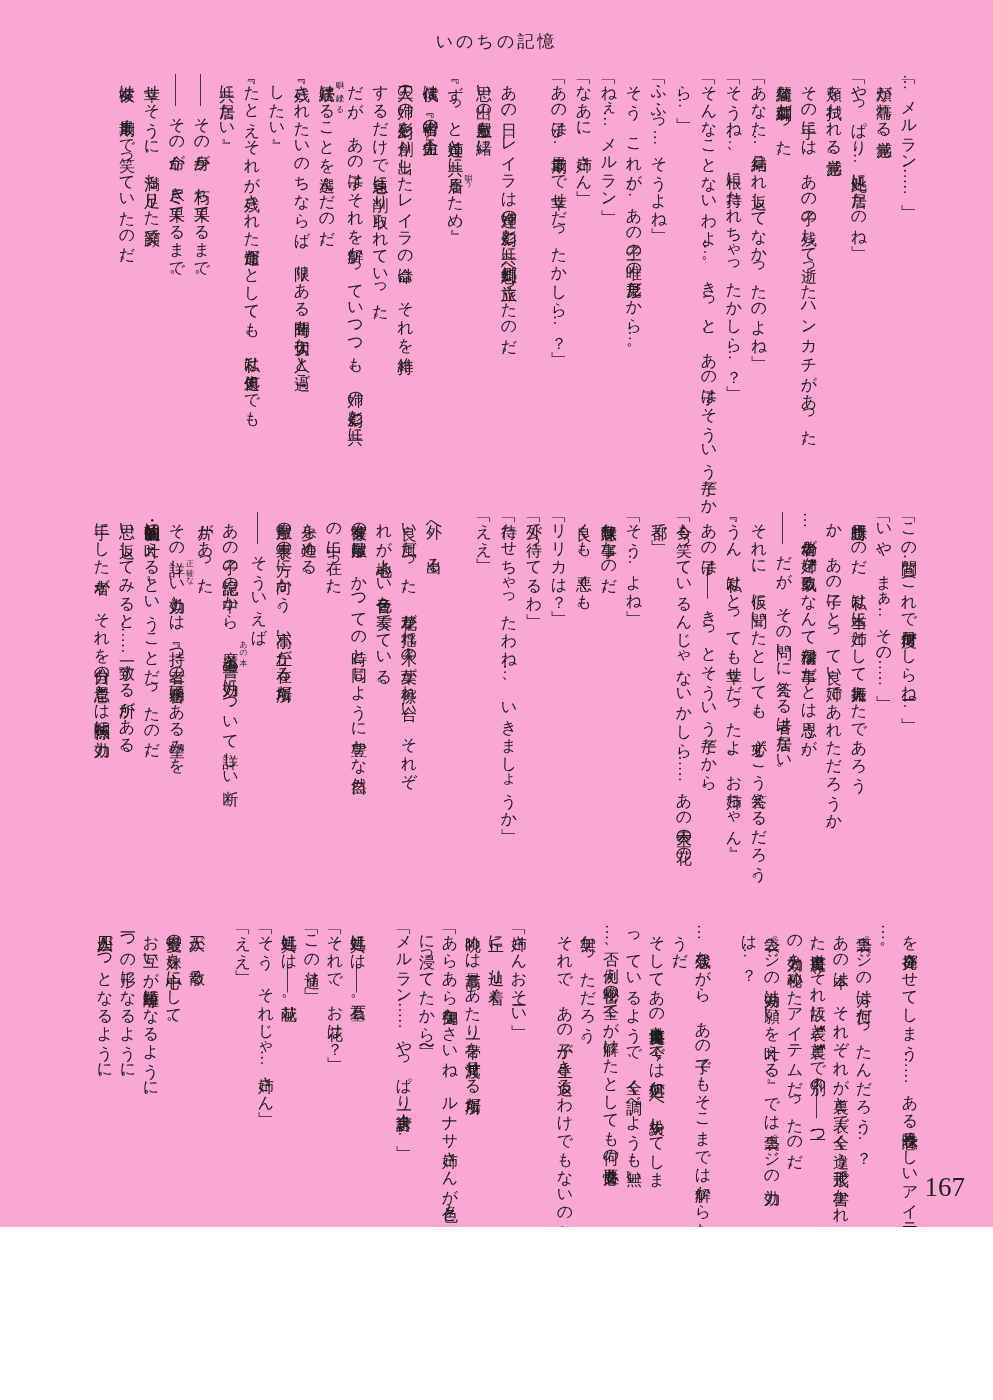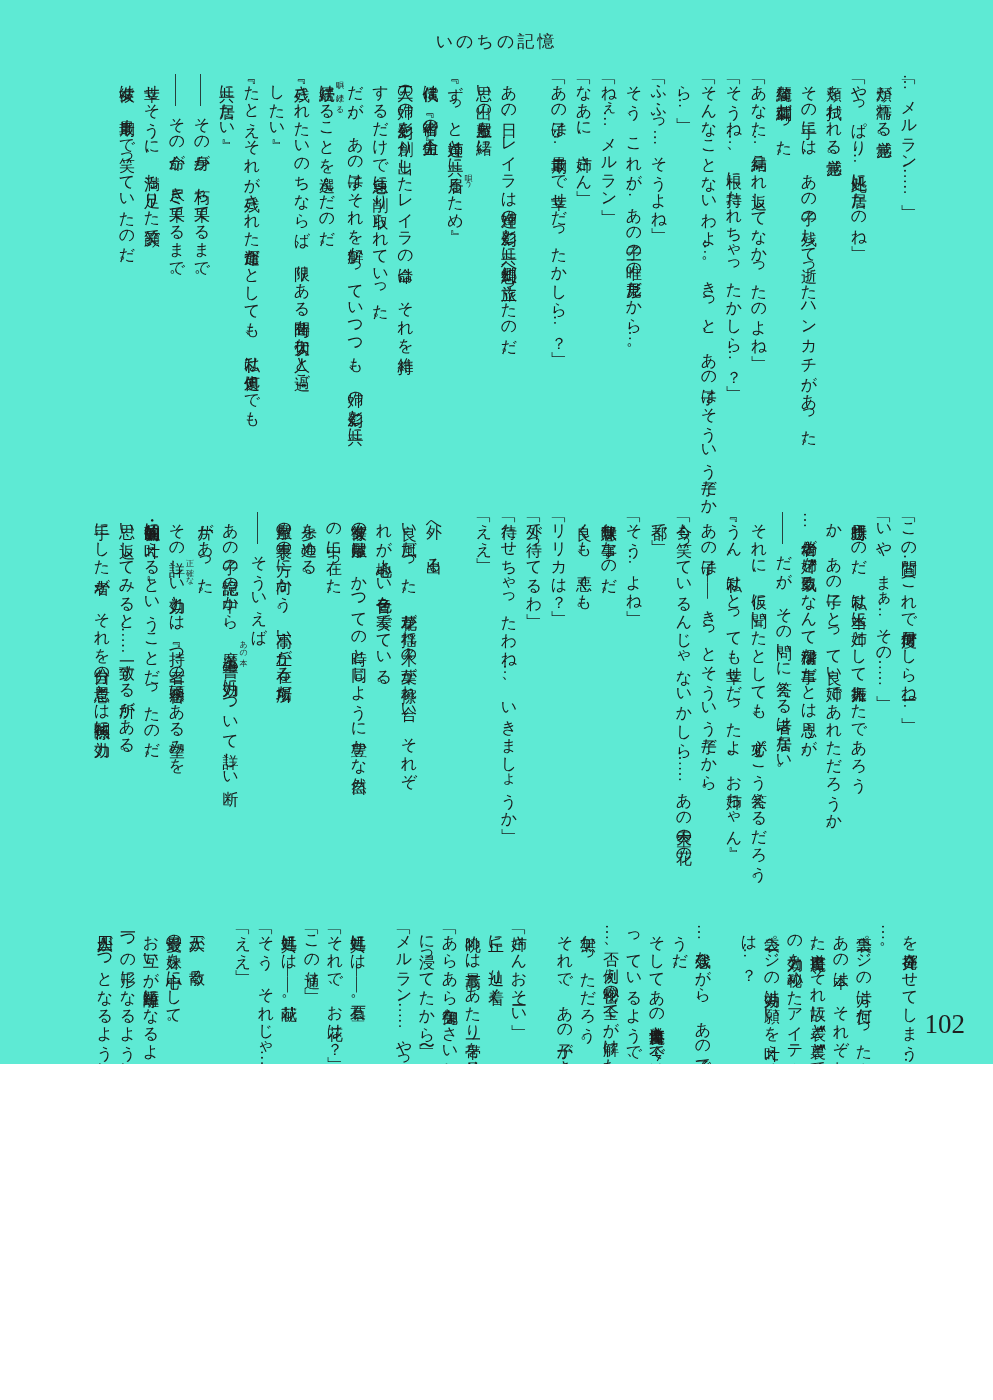--- a/index.html
+++ b/index.html
@@ -3,22 +3,22 @@
 <meta charset="utf-8">
 <style>
   html, body {
     margin: 0;
     padding: 0;
     background: #ffffff;
   }
   .page {
     position: relative;
     width: 993px;
-    height: 1064px;
-    background: #5eead4;
+    height: 1227px;
+    background: #f9a8d4;
     overflow: hidden;
     font-family: "Liberation Serif", "DejaVu Serif", serif;
     color: #1b1b1b;
   }
   .title {
     position: absolute;
     top: 30px;
     left: 0;
     right: 0;
     text-align: center;
@@ -170,14 +170,14 @@
         <p>「ええ」</p>
         <p class="blank">&nbsp;</p>
         <p>三人が、散る。</p>
         <p>最愛の妹を中心にして。</p>
         <p>お互いが等距離になるように。</p>
         <p>一つの形になるように。</p>
         <p>四人が一つとなるように。</p>
       </section>
   </main>
 
-  <span class="page-number">102</span>
+  <span class="page-number">167</span>
 </div>
 
 </body></html>

